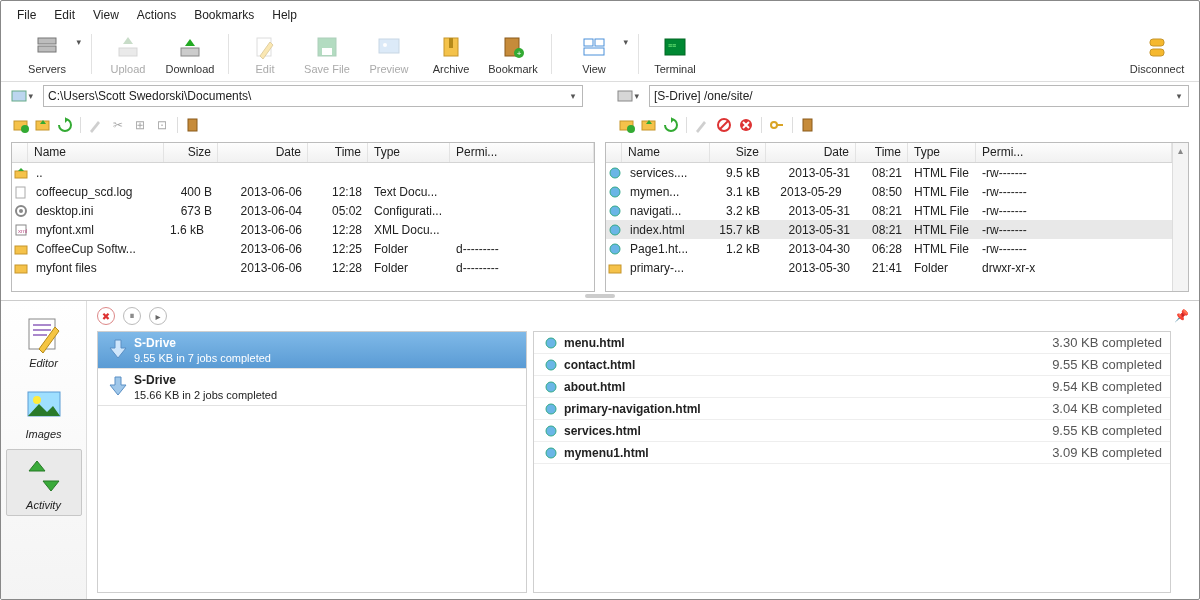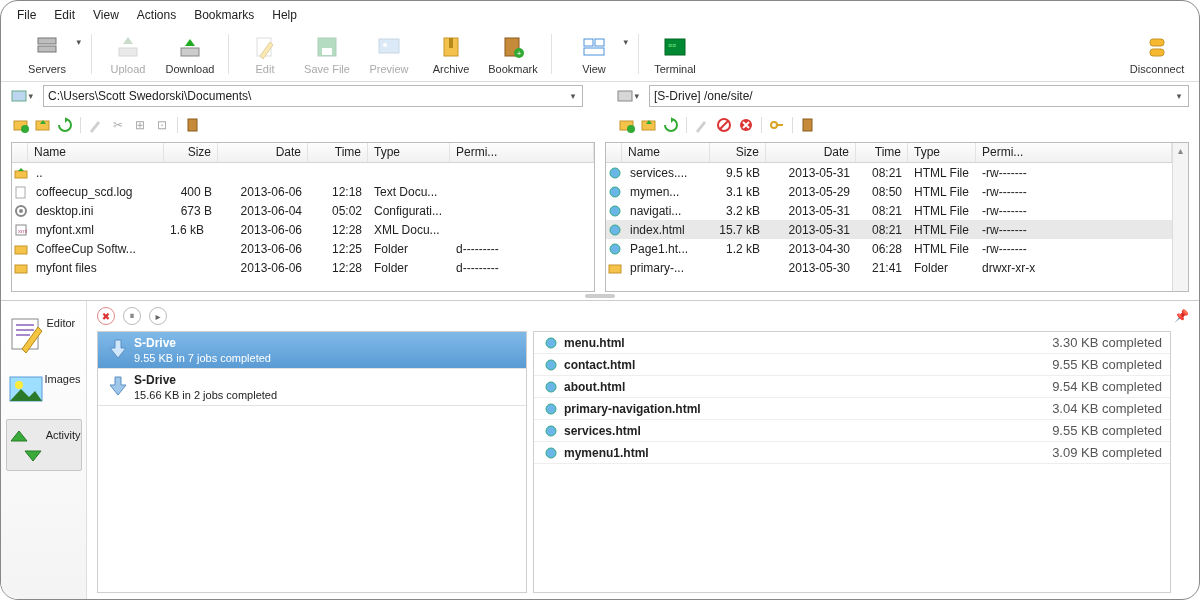--- a/index.html
+++ b/index.html
@@ -1,17 +1,17 @@
 <!DOCTYPE html>
 <html><head>
 <meta charset="utf-8">
 <style>
 * { box-sizing: border-box; margin: 0; padding: 0; }
 body { font-family: "Segoe UI", Tahoma, sans-serif; font-size: 12px; background: #fff; color: #222; overflow: hidden; width: 1200px; height: 600px; }
-.app { width: 1200px; height: 600px; border: 1px solid #888; border-radius: 18px; background: #fff; display: flex; flex-direction: column; overflow: hidden; }
+.app { width: 1200px; height: 600px; border: 1px solid #888; border-radius: 2px; background: #fff; display: flex; flex-direction: column; overflow: hidden; }
 .menubar { display: flex; gap: 2px; padding: 4px 8px; }
 .menubar div { padding: 3px 8px; cursor: pointer; }
 .toolbar { display: flex; align-items: flex-start; padding: 2px 10px 4px 10px; border-bottom: 1px solid #ddd; }
 .tool { display: flex; flex-direction: column; align-items: center; width: 60px; padding: 2px 0; margin-right: 2px; cursor: pointer; position: relative; }
 .tool.wide { width: 72px; }
 .tool .ic { width: 28px; height: 28px; display: flex; align-items: center; justify-content: center; }
 .tool .lbl { font-size: 11px; margin-top: 2px; color: #333; }
 .tool.dis .lbl { color: #aaa; }
 .tool.dis .ic { opacity: .4; }
 .tool .drop { position: absolute; right: 2px; top: 6px; font-size: 9px; color: #555; }
@@ -32,21 +32,21 @@
 .pane .hdr div { padding: 2px 6px; border-right: 1px solid #e3e3e3; overflow: hidden; white-space: nowrap; }
 .pane .rows { flex: 1; overflow: hidden; }
 .row { display: flex; height: 19px; align-items: center; font-size: 12px; }
 .row.sel { background: #e8e8e8; }
 .row div { padding: 0 6px; overflow: hidden; white-space: nowrap; text-overflow: ellipsis; }
 .row .ic { width: 18px; display: inline-flex; align-items: center; justify-content: center; padding: 0; }
 .splitter { height: 8px; display: flex; align-items: center; justify-content: center; }
 .grip { width: 30px; height: 4px; background: #ccc; border-radius: 2px; }
 .bottom { flex: 1; display: flex; border-top: 1px solid #ccc; overflow: hidden; }
 .sidetabs { width: 86px; background: linear-gradient(#fff,#f4f4f4); display: flex; flex-direction: column; align-items: center; padding: 6px 0; gap: 4px; border-right: 1px solid #ddd; }
-.tab { width: 76px; display: flex; flex-direction: row; align-items: flex-start; padding: 6px 0 4px 0; border: 1px solid transparent; cursor: pointer; }
+.tab { width: 76px; display: flex; flex-direction: column; align-items: center; padding: 6px 0 4px 0; border: 1px solid transparent; cursor: pointer; font-style: italic; }
 .tab.active { background: #eaeaea; border: 1px solid #c7c7c7; border-radius: 2px; }
 .tab .ic { width: 40px; height: 40px; display: flex; align-items: center; justify-content: center; }
 .tab .lbl { font-size: 11px; margin-top: 3px; }
 .bbody { flex: 1; display: flex; flex-direction: column; overflow: hidden; }
 .tctrls { display: flex; align-items: center; gap: 8px; padding: 6px 10px; }
 .tctrls .cbtn { width: 18px; height: 18px; border-radius: 9px; border: 1px solid #bbb; display: flex; align-items: center; justify-content: center; font-size: 10px; color: #666; cursor: pointer; }
 .tctrls .cbtn.stop { color: #d33; border-color: #d88; }
 .tctrls .pin { margin-left: auto; color: #4a90d9; cursor: pointer; }
 .jobs { display: flex; gap: 6px; padding: 0 28px 6px 10px; flex: 1; overflow: hidden; }
 .jcol { flex: 1; border: 1px solid #cfcfcf; background: #fff; overflow: hidden; display: flex; flex-direction: column; }
@@ -424,21 +424,21 @@
               <div style="flex:1">-rw-------</div>
             </div>
             <div class="row">
               <span class="ic">
                 <svg width="14" height="14">
                   <circle cx="7" cy="7" r="5" fill="#6ab6e6" stroke="#3a8"></circle>
                 </svg>
               </span>
               <div style="width:86px">mymen...</div>
               <div style="width:56px;text-align:right">3.1 kB</div>
-              <div style="width:90px;text-align:right">2013-05-29</div>
+              <div style="width:90px;text-align:center">2013-05-29</div>
               <div style="width:52px;text-align:right">08:50</div>
               <div style="width:68px">HTML File</div>
               <div style="flex:1">-rw-------</div>
             </div>
             <div class="row">
               <span class="ic">
                 <svg width="14" height="14">
                   <circle cx="7" cy="7" r="5" fill="#6ab6e6" stroke="#3a8"></circle>
                 </svg>
               </span>

